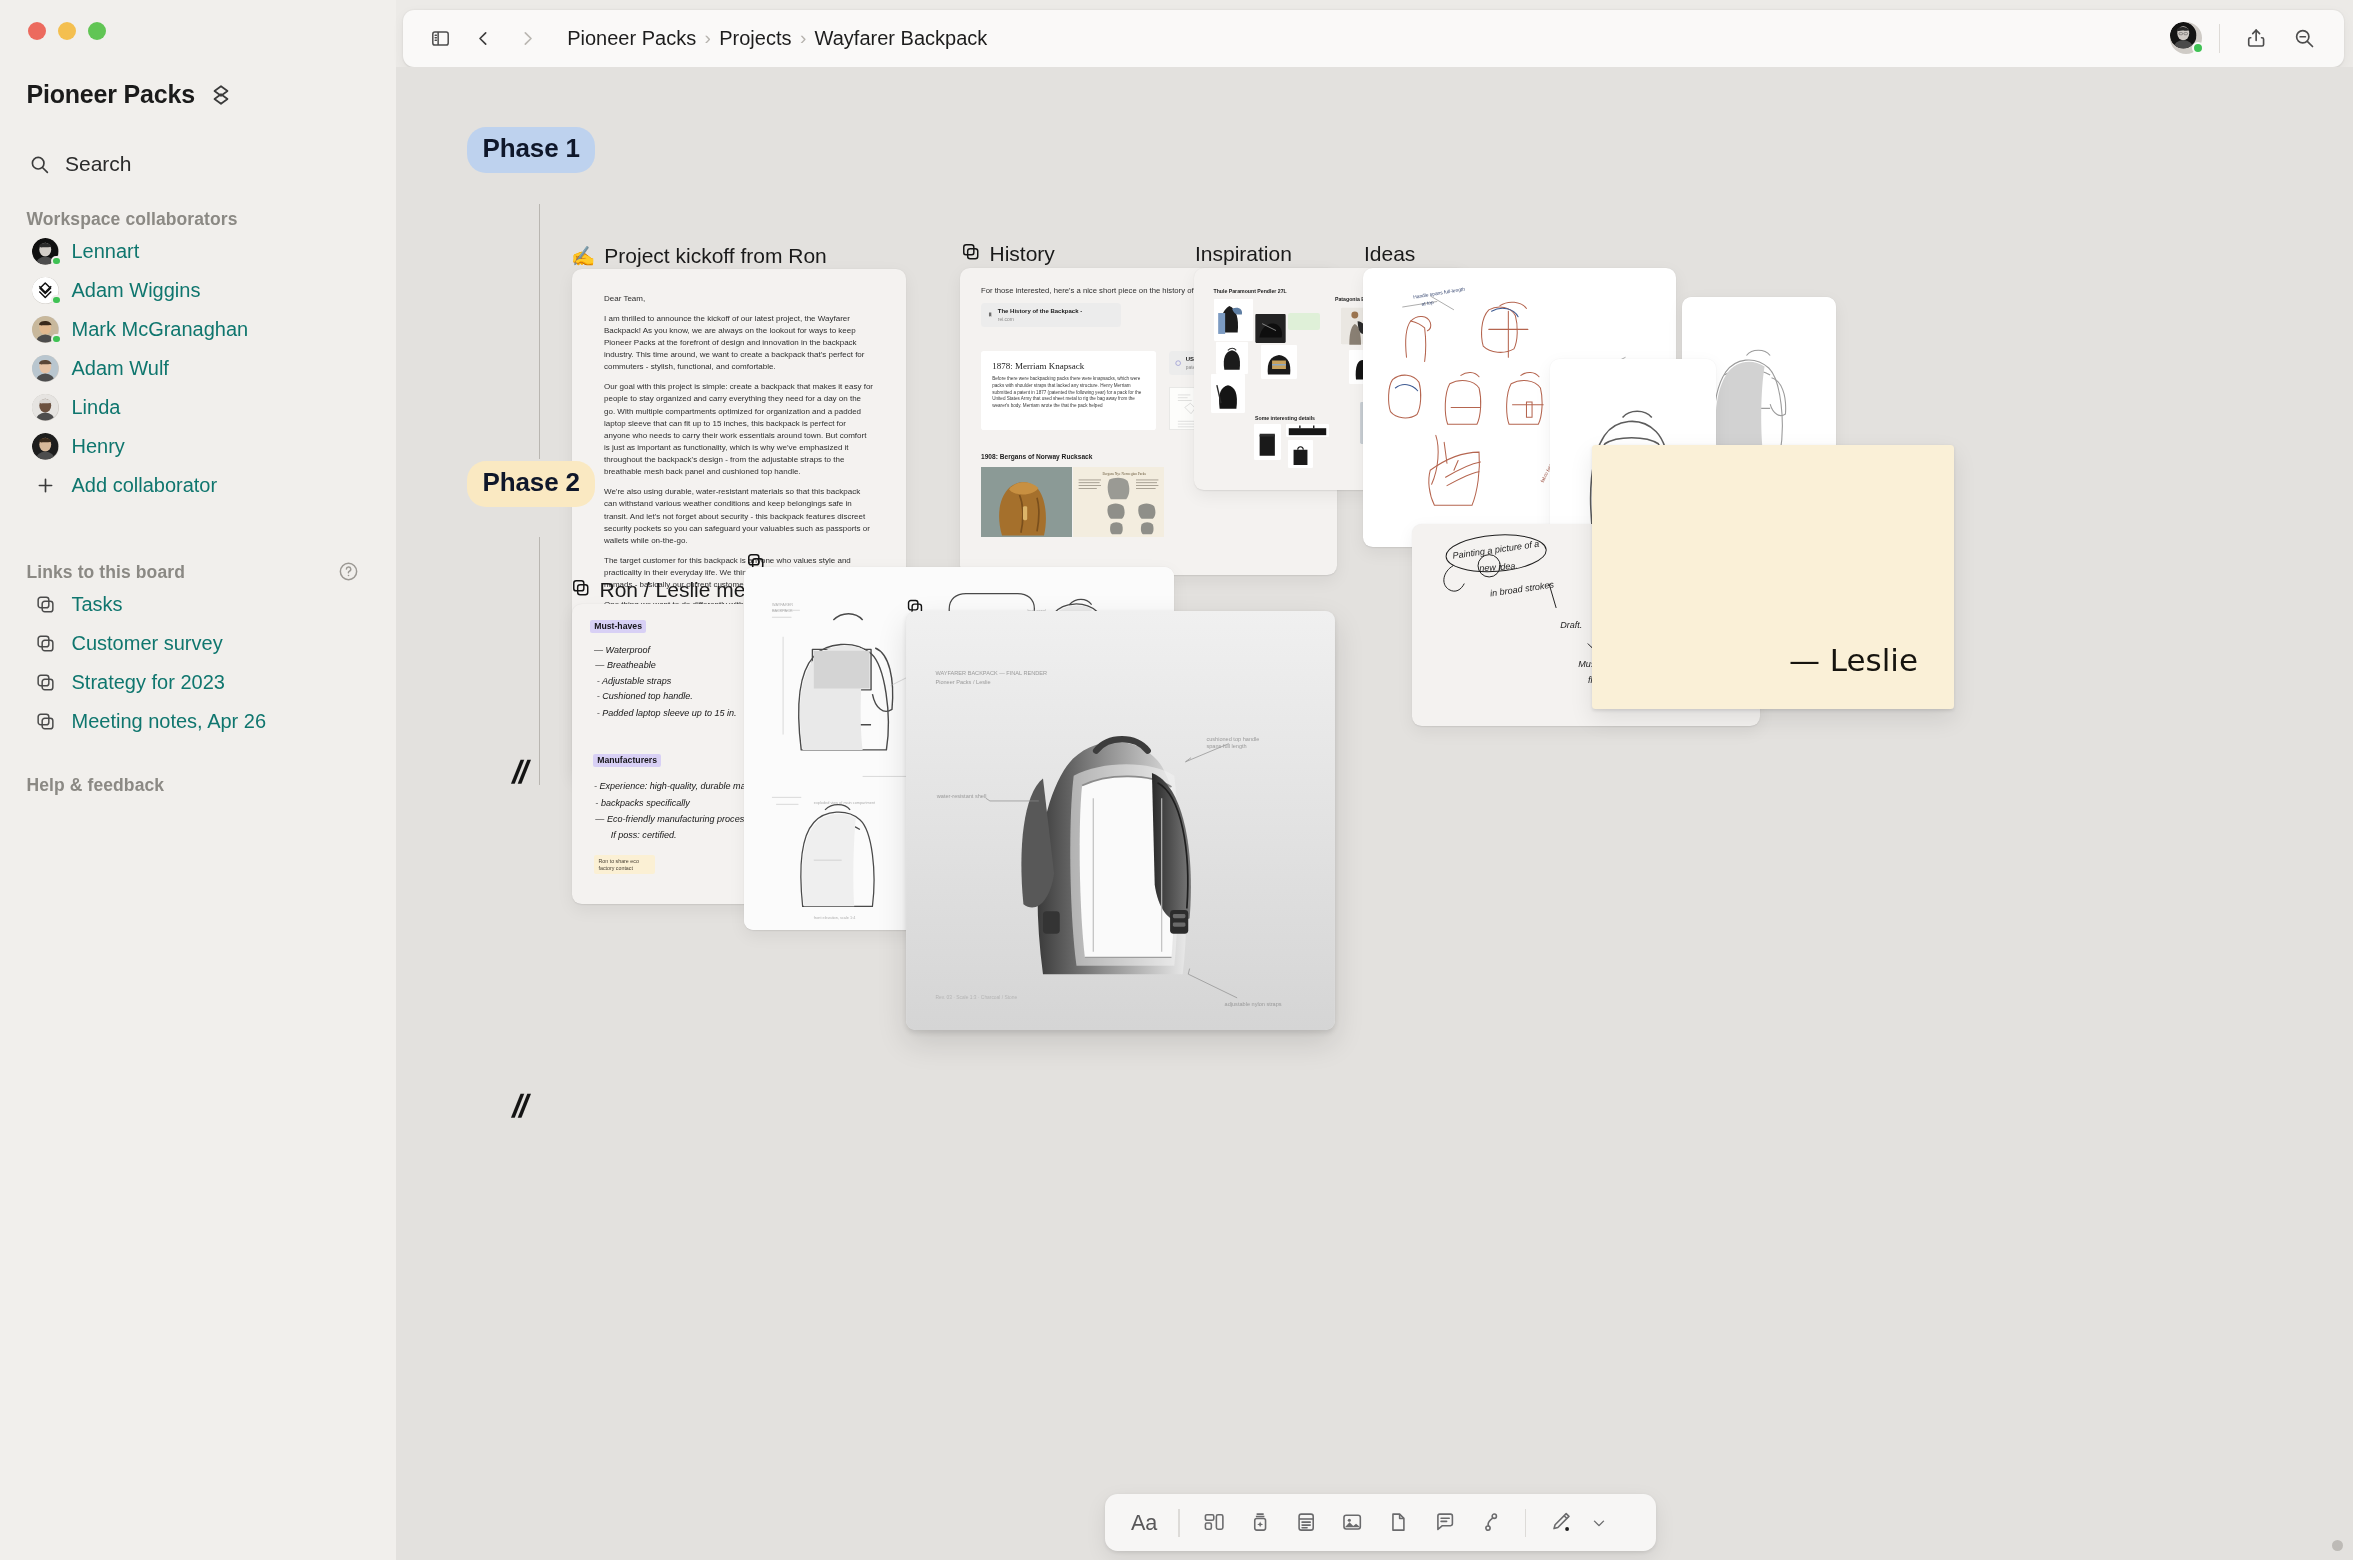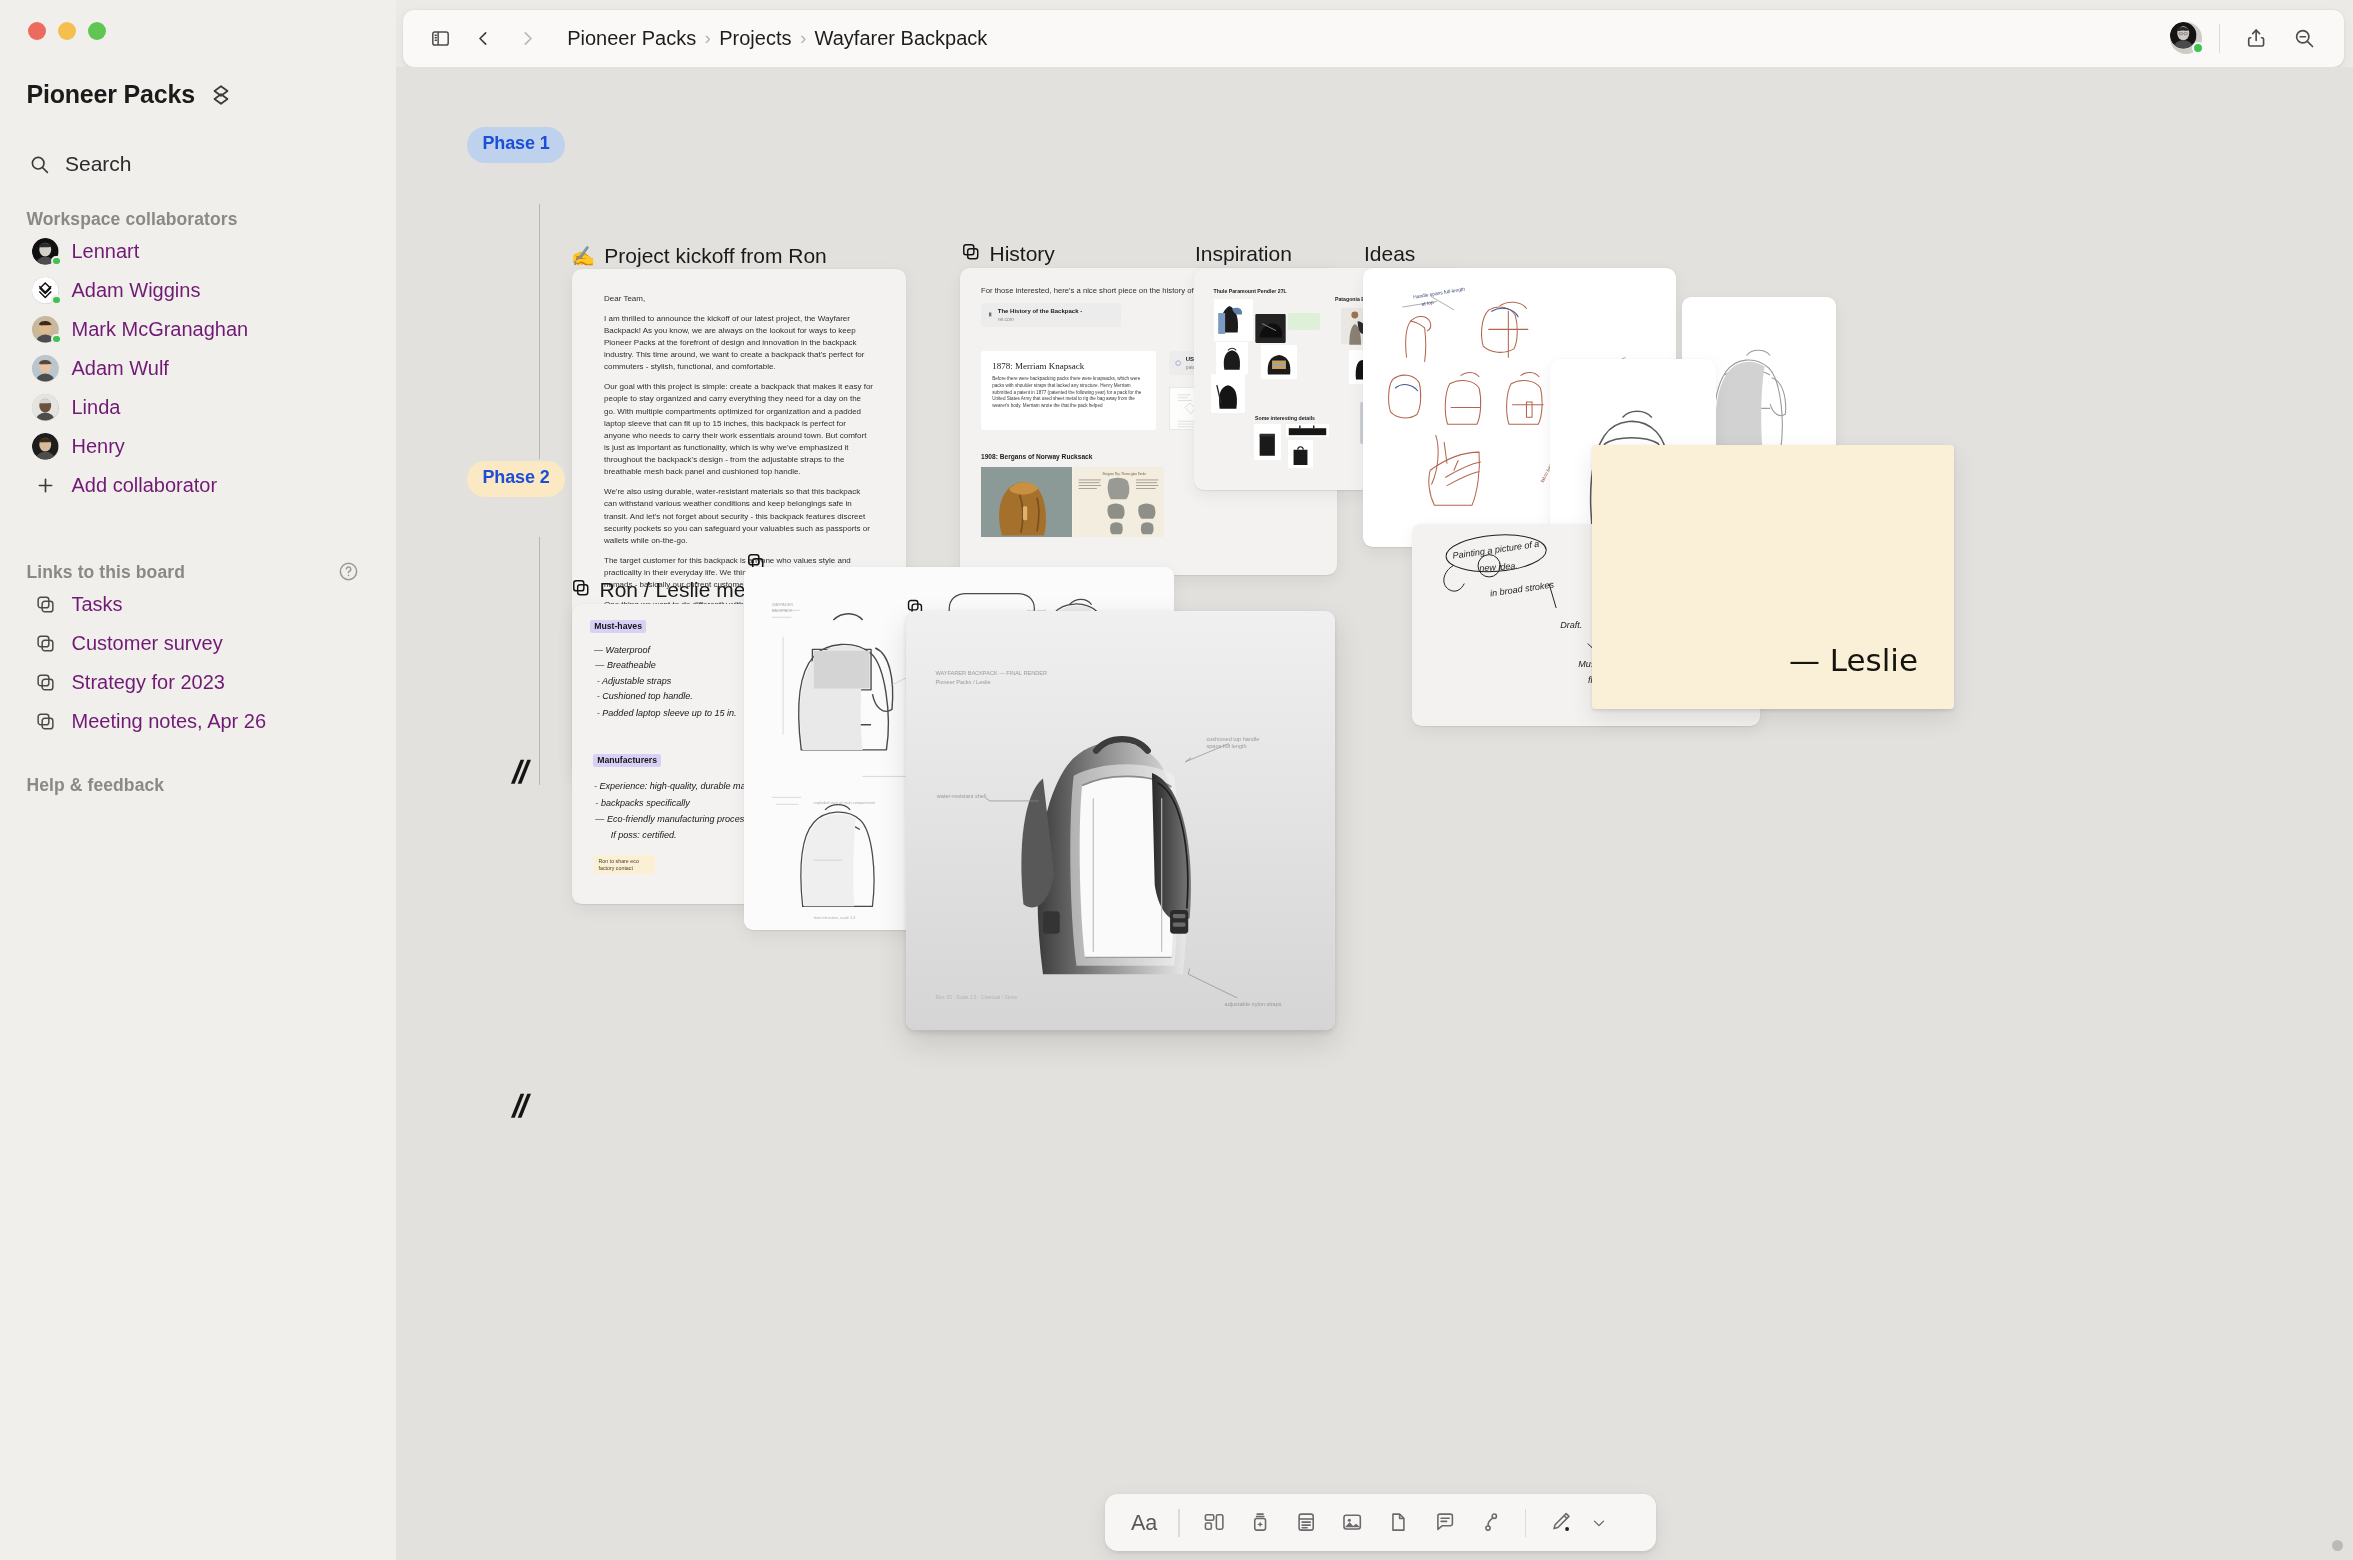--- a/index.html
+++ b/index.html
@@ -46,21 +46,21 @@
     position: absolute; left: 26.5px;
     font-size: 17.5px; color: #8b8984; font-weight: 600;
     letter-spacing: 0.1px;
   }
   .side-list { position: absolute; left: 24px; }
   .side-item {
     display: flex; align-items: center; gap: 12.6px;
     height: 39px; padding: 0 8.4px; border-radius: 7px;
     cursor: pointer;
   }
-  .side-item .txt { font-size: 20px; color: #701a75; white-space: nowrap; }
+  .side-item .txt { font-size: 20px; color: #0f766e; white-space: nowrap; }
 
   .avatar {
     position: relative; width: 26.5px; height: 26.5px; border-radius: 50%;
     flex: 0 0 26.5px; overflow: visible;
     background: #cfcbc6;
   }
   .avatar .face { width: 26.5px; height: 26.5px; border-radius: 50%; display: block; }
   .presence {
     position: absolute; right: -2.8px; bottom: -1.4px;
     width: 10.5px; height: 10.5px; border-radius: 50%;
@@ -97,21 +97,21 @@
     position: absolute; left: 396px; top: 67px;
     width: 1957px; height: 1494px;
     background: #e3e1de;
     overflow: hidden;
   }
 
   .phase-chip {
     position: absolute;
     padding: 6.3px 15.4px 9px 15.4px;
     border-radius: 19px;
-    font-size: 18px; font-weight: 700; color: #1d4ed8;
+    font-size: 26px; font-weight: 700; color: #0f172a;
     letter-spacing: -0.1px;
     cursor: pointer;
   }
   .phase-line { position: absolute; width: 1.4px; background: #b9b6b1; }
   .slash {
     position: absolute; font-size: 32px; font-weight: 700; color: #141414;
     transform: skewX(-12deg); letter-spacing: -2.1px;
     font-family: "Liberation Sans", sans-serif;
   }
 

